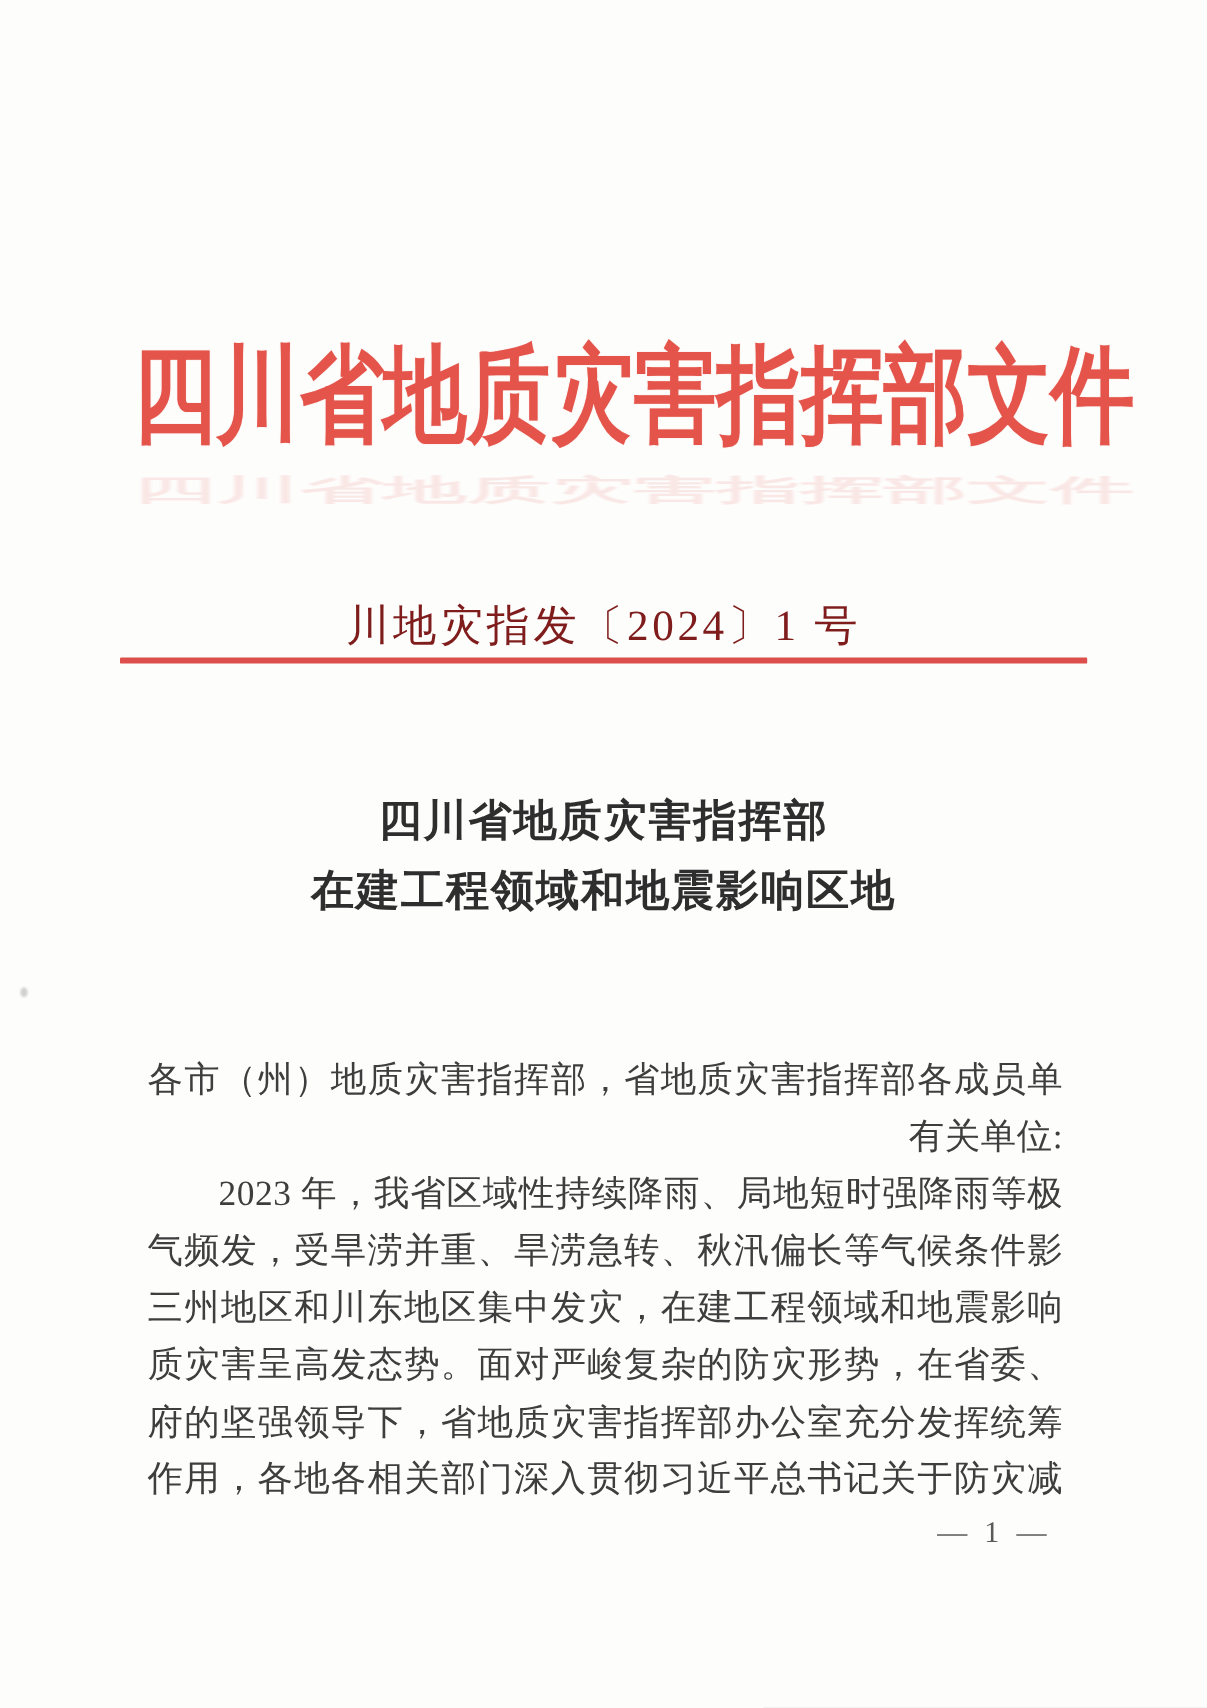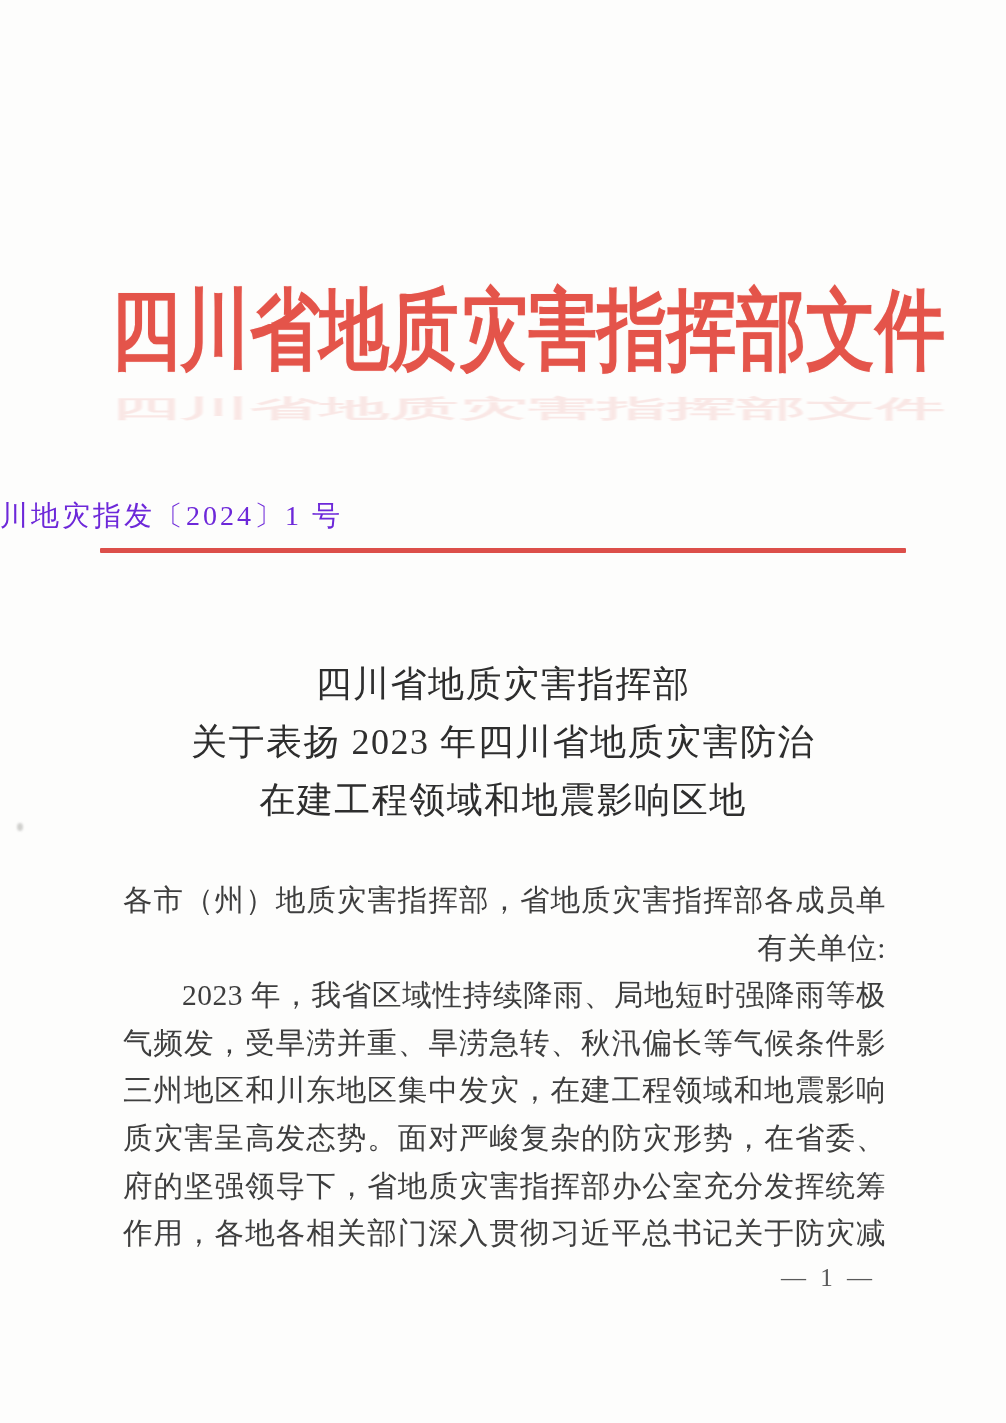--- a/index.html
+++ b/index.html
@@ -55,39 +55,40 @@
     white-space:nowrap;
     transform:scaleX(0.79) scaleY(0.28);
     transform-origin:center top;
     opacity:0.12;
     filter:blur(1.5px);
   }
   
   .doc-number{
     position:absolute;
     top:497px;left:0;width:100%;
-    font-size:28px;
-    color:#6d28d9;
+    text-align:center;
+    font-size:36px;
+    color:#7f1d1d;
     letter-spacing:3px;
     white-space:nowrap;
   }
   
   .red-rule{
     position:absolute;
     top:548px;left:100px;
     width:806px;height:5px;
     background:var(--rule-red);
     border-radius:1px;
   }
   
   .headline{
     position:absolute;
     top:655px;left:0;width:100%;
     text-align:center;
-    font-weight:normal;
+    font-weight:bold;
     font-size:36px;
     line-height:58px;
     color:var(--headline-ink);
     letter-spacing:1.5px;
   }
   
   .body-block{
     position:absolute;
     top:877px;left:123px;
     width:763px;
@@ -143,21 +144,20 @@
   <div class="letterhead-ghost">
     <span>四川省地质灾害指挥部文件</span>
   </div>
 
   <div class="doc-number">川地灾指发〔2024〕1 号</div>
 
   <div class="red-rule"></div>
 
   <div class="headline">
     <div>四川省地质灾害指挥部</div>
-    <div>关于表扬 2023 年四川省地质灾害防治</div>
     <div>在建工程领域和地震影响区地</div>
   </div>
 
   <div class="body-block">
     <div class="line just">各市（州）地质灾害指挥部，省地质灾害指挥部各成员单位，</div>
     <div class="line">有关单位:</div>
     <div class="line just indent">2023 年，我省区域性持续降雨、局地短时强降雨等极端天</div>
     <div class="line just">气频发，受旱涝并重、旱涝急转、秋汛偏长等气候条件影响，</div>
     <div class="line just">三州地区和川东地区集中发灾，在建工程领域和地震影响区地</div>
     <div class="line just">质灾害呈高发态势。面对严峻复杂的防灾形势，在省委、省政</div>

